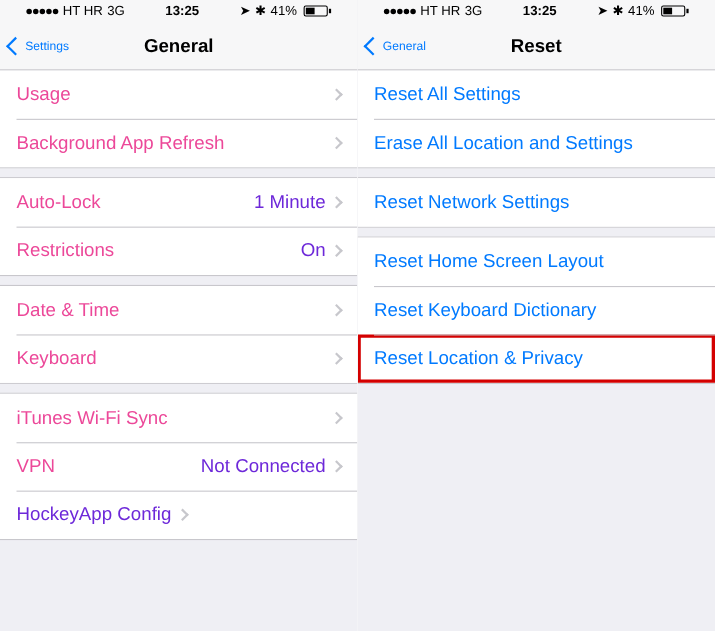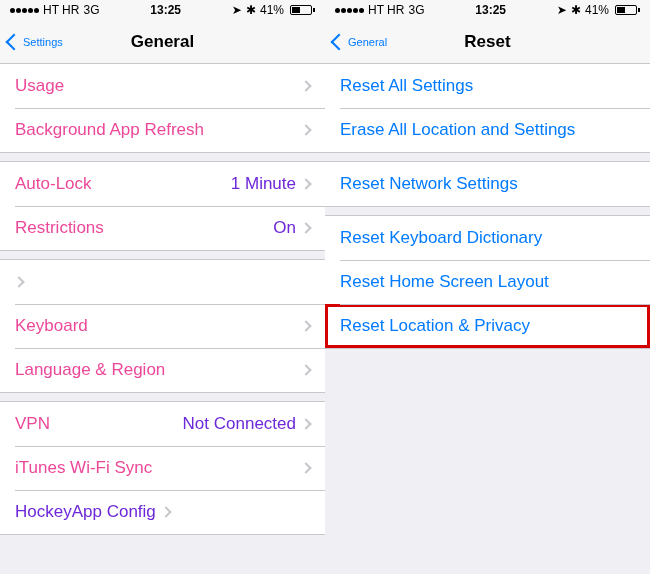--- a/index.html
+++ b/index.html
@@ -1,18 +1,18 @@
 <!DOCTYPE html>
 <html><head>
 <meta charset="utf-8">
 <style>
 *{margin:0;padding:0;box-sizing:border-box;font-family:-apple-system,"Helvetica Neue",Helvetica,Arial,sans-serif;-webkit-font-smoothing:antialiased}
 body{background:#fff;width:650px;height:574px;display:flex}
 .phone{width:325px;height:574px;background:#efeff4;position:relative;overflow:hidden}
-.status-bar{height:20px;background:#f7f7f8;display:flex;align-items:center;justify-content:space-between;padding:0 10px;font-size:12px;color:#000}
+.status-bar{height:20px;background:#f7f7f8;display:flex;align-items:center;justify-content:space-between;padding:0 24px;font-size:12px;color:#000}
 .status-left,.status-right{display:flex;align-items:center;gap:4px}
 .signal-dots{display:flex;gap:1px;align-items:center}
 .dot{width:5px;height:5px;border-radius:50%;background:#000}
 .carrier,.network{font-size:12px}
 .time{font-weight:600;font-size:12px}
 .battery{display:inline-flex;align-items:center}
 .battery-body{width:22px;height:10px;border:1px solid #000;border-radius:2px;position:relative;margin-left:2px}
 .battery-fill{position:absolute;left:1px;top:1px;bottom:1px;width:40%;background:#000}
 .battery-tip{width:2px;height:4px;background:#000;margin-left:1px}
 .nav-bar{height:44px;background:#f7f7f8;border-bottom:1px solid #c8c7cc;position:relative;display:flex;align-items:center;justify-content:center}
@@ -86,39 +86,36 @@
           <span class="chevron-right"></span>
         </div>
       <div class="row">
           <span class="row-label">Restrictions</span>
           <span class="row-value">On</span>
           <span class="chevron-right"></span>
         </div>
     </div>
     <div class="group">
       <div class="row">
+          <span class="row-label">Date &amp; Time</span>
           <span class="chevron-right"></span>
         </div>
       <div class="row">
           <span class="row-label">Keyboard</span>
           <span class="chevron-right"></span>
         </div>
-      <div class="row">
-          <span class="row-label">Language &amp; Region</span>
-          <span class="chevron-right"></span>
-        </div>
     </div>
     <div class="group">
       <div class="row">
-          <span class="row-label">VPN</span>
-          <span class="row-value">Not Connected</span>
+          <span class="row-label">iTunes Wi-Fi Sync</span>
           <span class="chevron-right"></span>
         </div>
       <div class="row">
-          <span class="row-label">iTunes Wi-Fi Sync</span>
+          <span class="row-label">VPN</span>
+          <span class="row-value">Not Connected</span>
           <span class="chevron-right"></span>
         </div>
       <div class="row">
           <span class="row-value">HockeyApp Config</span>
           <span class="chevron-right"></span>
         </div>
     </div>
 
   </div>
 </div>
@@ -165,23 +162,23 @@
           <span class="row-label row-link">Erase All Location and Settings</span>
         </div>
     </div>
     <div class="group reset-group">
       <div class="row">
           <span class="row-label row-link">Reset Network Settings</span>
         </div>
     </div>
     <div class="group reset-group">
       <div class="row">
-          <span class="row-label row-link">Reset Keyboard Dictionary</span>
+          <span class="row-label row-link">Reset Home Screen Layout</span>
         </div>
       <div class="row">
-          <span class="row-label row-link">Reset Home Screen Layout</span>
+          <span class="row-label row-link">Reset Keyboard Dictionary</span>
         </div>
       <div class="row highlight">
           <span class="row-label row-link">Reset Location &amp; Privacy</span>
         </div>
     </div>
   </div>
 </div>
 
 </body></html>

